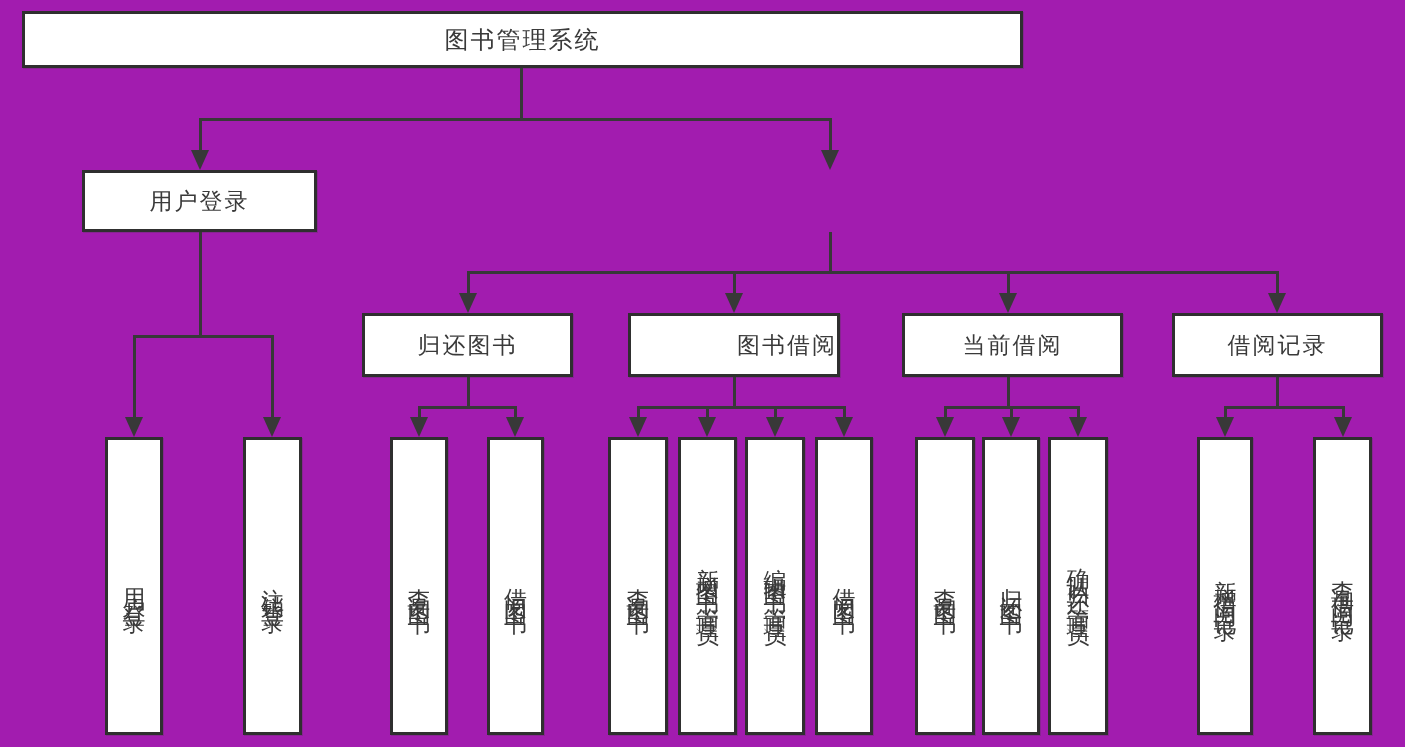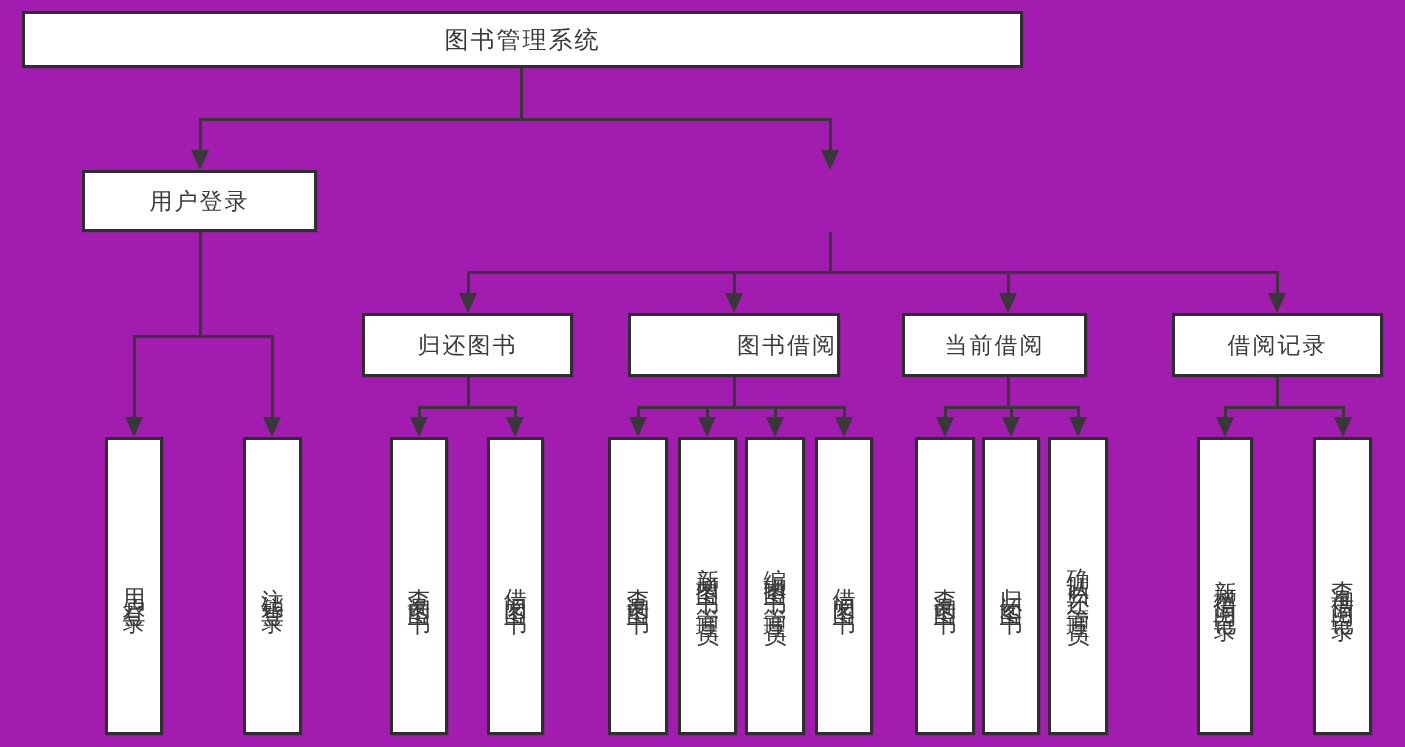--- a/index.html
+++ b/index.html
@@ -65,21 +65,21 @@
 
 
   <div class="box" style="left:362px;top:313px;width:211px;height:64px;">
     <span class="lbl">归还图书</span>
   </div>
 
   <div class="box" style="left:628px;top:313px;width:212px;height:64px;justify-content:flex-end;">
     <span class="lbl">图书借阅</span>
   </div>
 
-  <div class="box" style="left:902px;top:313px;width:185px;height:64px;">
+  <div class="box" style="left:902px;top:313px;width:221px;height:64px;">
     <span class="lbl">当前借阅</span>
   </div>
 
   <div class="box" style="left:1172px;top:313px;width:211px;height:64px;">
     <span class="lbl">借阅记录</span>
   </div>
 
   <div class="box leaf" style="left:105px;top:437px;width:58px;height:298px;">
     <span class="lbl">用户登录</span>
   </div>

